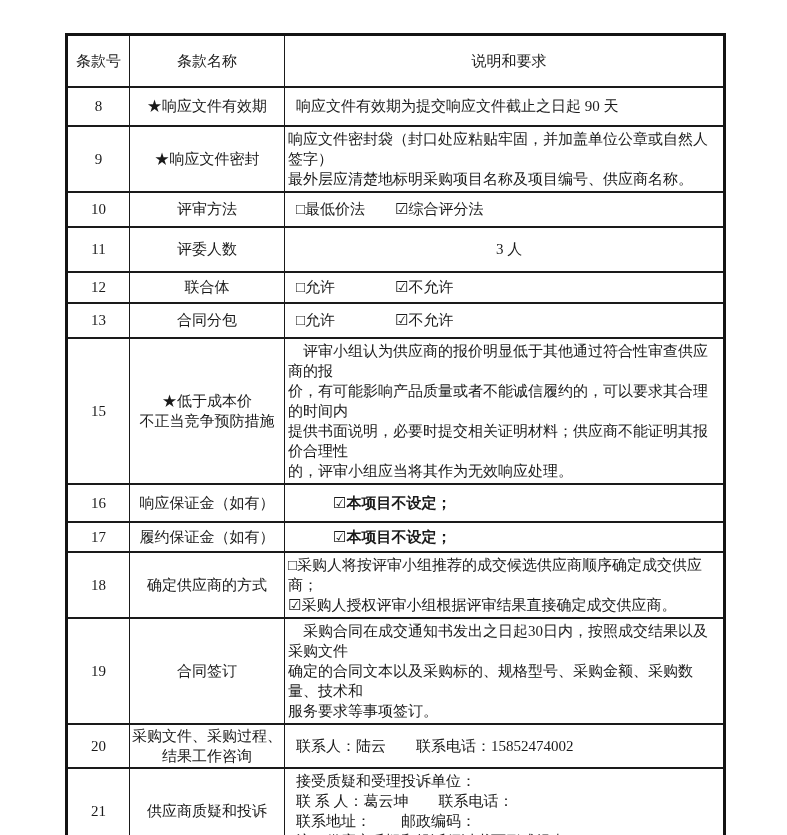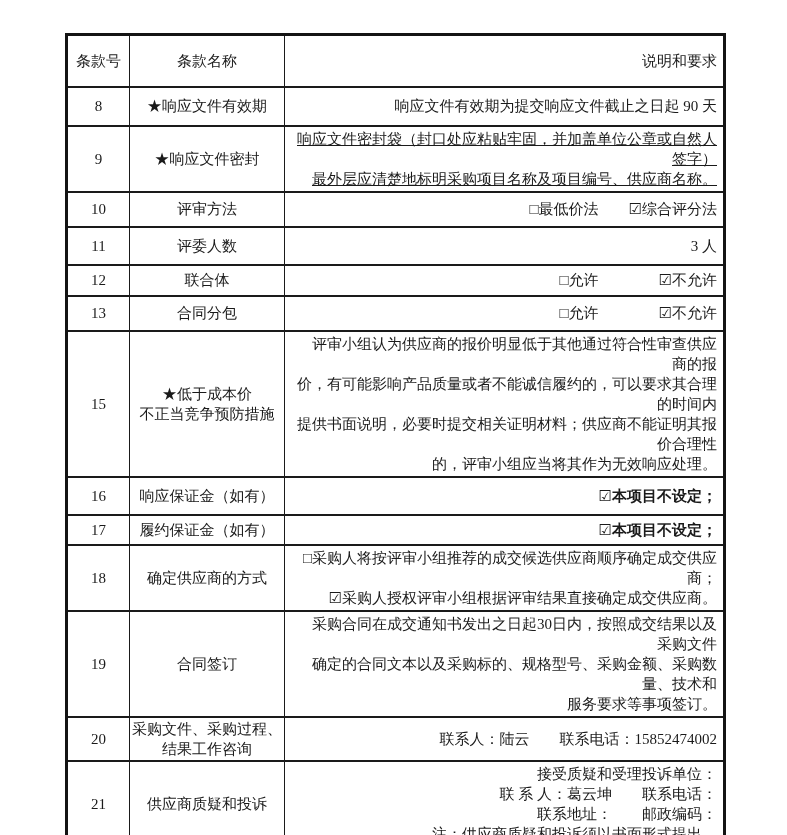--- a/index.html
+++ b/index.html
@@ -27,29 +27,29 @@
     border: 2px solid #1a1a1a;
     border-left-width: 1px;
     border-right-width: 1px;
     font-size: 15px;
     line-height: 20px;
     vertical-align: middle;
     overflow: hidden;
   }
   td.no   { text-align: center; }
   td.name { text-align: center; white-space: pre-line; padding: 1px 2px; }
-  td.desc { text-align: right; white-space: pre-line; padding: 2px 6px 2px 11px; }
+  td.desc { text-align: left; white-space: pre-line; padding: 2px 6px 2px 11px; }
   td.desc.tight  { padding-left: 3px; }
-  td.desc.center { padding-left: 16px; }
+  td.desc.center { text-align: center; padding-left: 16px; }
   td.desc.bold {
     font-weight: bold;
     font-family: "Liberation Sans", "DejaVu Sans", sans-serif;
     padding-left: 48px;
   }
-  .lh28 { line-height: 28px; text-decoration: underline; }
+  .lh28 { line-height: 28px; }
   .lh29 { line-height: 29px; margin-top: 43px; }
   .lh30 { line-height: 30px; margin-left: 37px; }
   .lh21 { line-height: 21px; }
   .lh19 { line-height: 19px; }
 </style>
 </head>
 <body>
 
 <table class="doc-table">
   <colgroup>
@@ -76,21 +76,21 @@
       <td class="desc tight lh28">响应文件密封袋（封口处应粘贴牢固，并加盖单位公章或自然人签字）
 最外层应清楚地标明采购项目名称及项目编号、供应商名称。</td>
     </tr>
 
     <tr style="height:35px">
       <td class="no">10</td>
       <td class="name">评审方法</td>
       <td class="desc">□最低价法　　☑综合评分法</td>
     </tr>
 
-    <tr style="height:38px">
+    <tr style="height:45px">
       <td class="no">11</td>
       <td class="name">评委人数</td>
       <td class="desc center">3 人</td>
     </tr>
 
     <tr style="height:31px">
       <td class="no">12</td>
       <td class="name">联合体</td>
       <td class="desc">□允许　　　　☑不允许</td>
     </tr>

